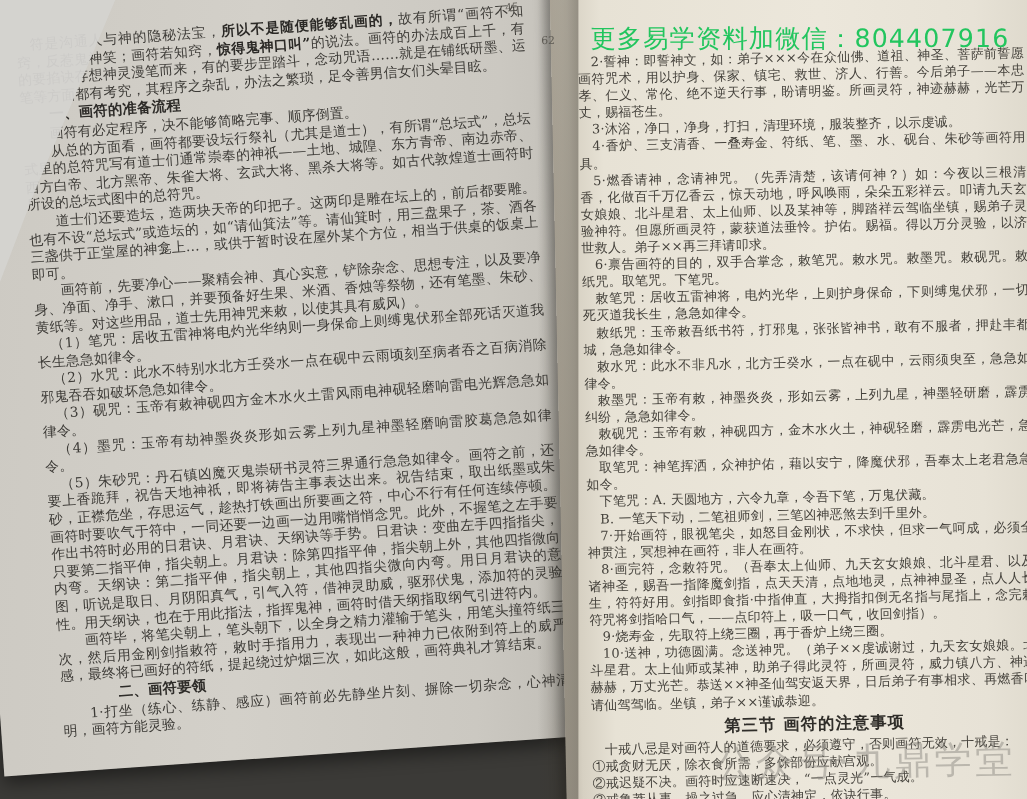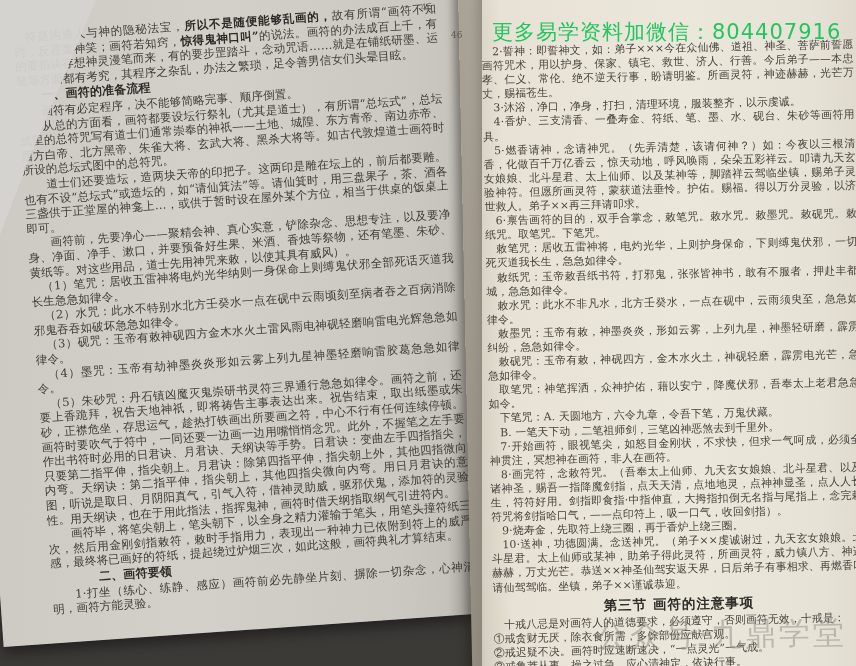--- a/index.html
+++ b/index.html
@@ -115,19 +115,19 @@
       <p style="text-indent:0;">②戒迟疑不决。画符时应速断速决，“一点灵光”一气成。</p>
       <p style="text-indent:0;">③戒鲁莽从事，操之过急，应心清神定，依诀行事。</p>
     </div>
   </div>
 
   <div class="gutter-shade"></div>
 
   <div class="backdrop-wedge"></div>
 
   <div class="pagenum left">45</div>
-  <div class="pagenum right">46</div>
+  <div class="pagenum right">62</div>
 
   <div class="banner-red" style="color: #22c55e;">更多易学资料加微信：804407916</div>
 
   <div class="watermark" style="color: rgb(143, 140, 133);">公众号·九鼎学堂</div>
 
 </div>
 
 </body></html>

